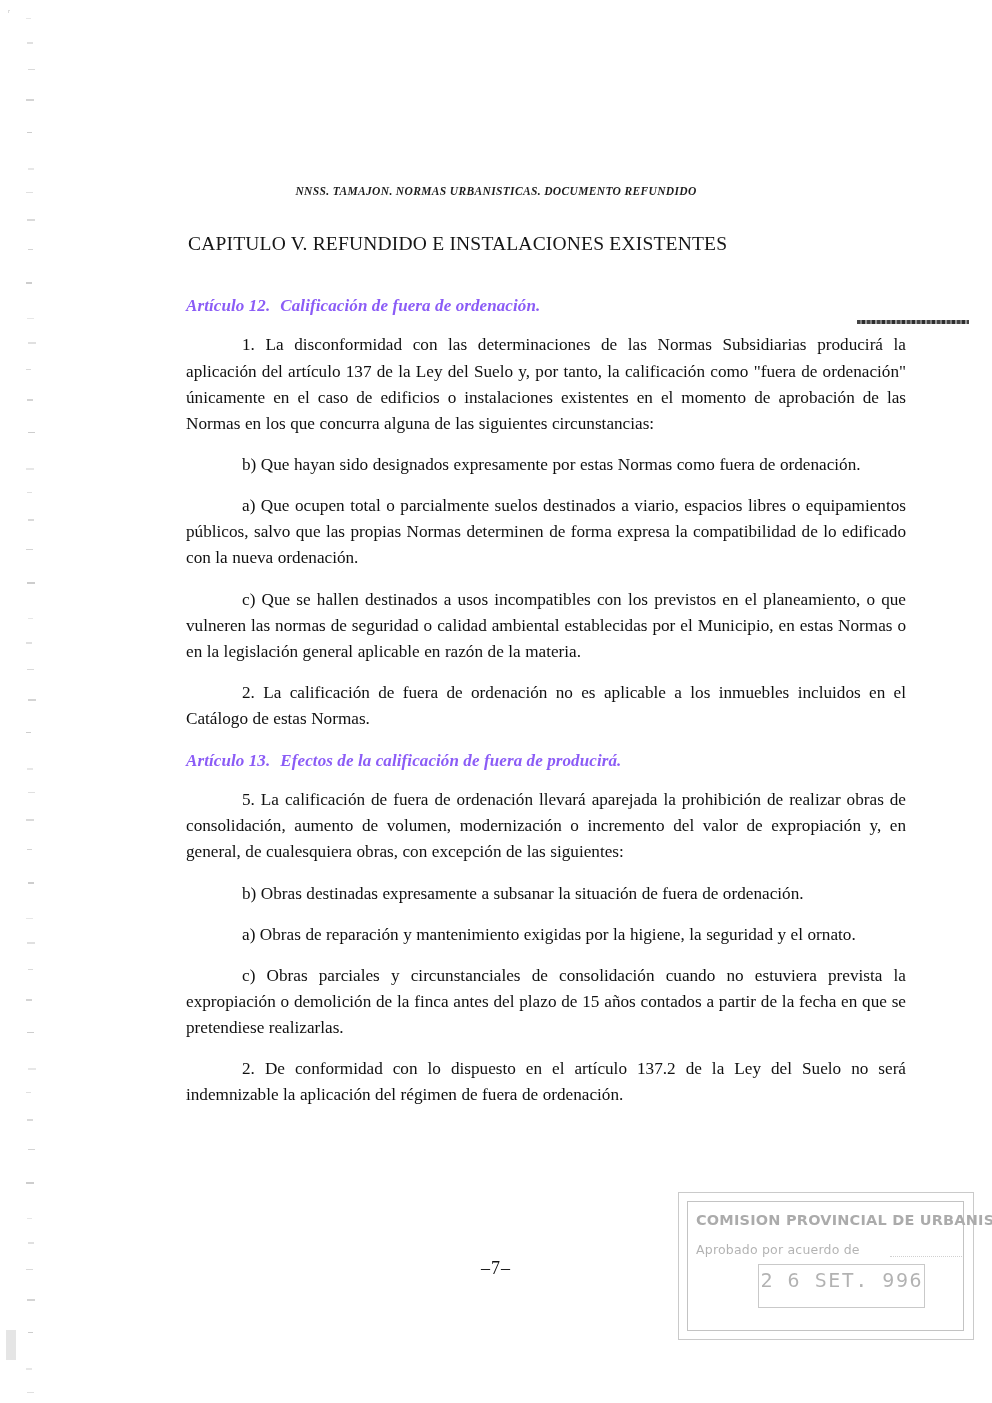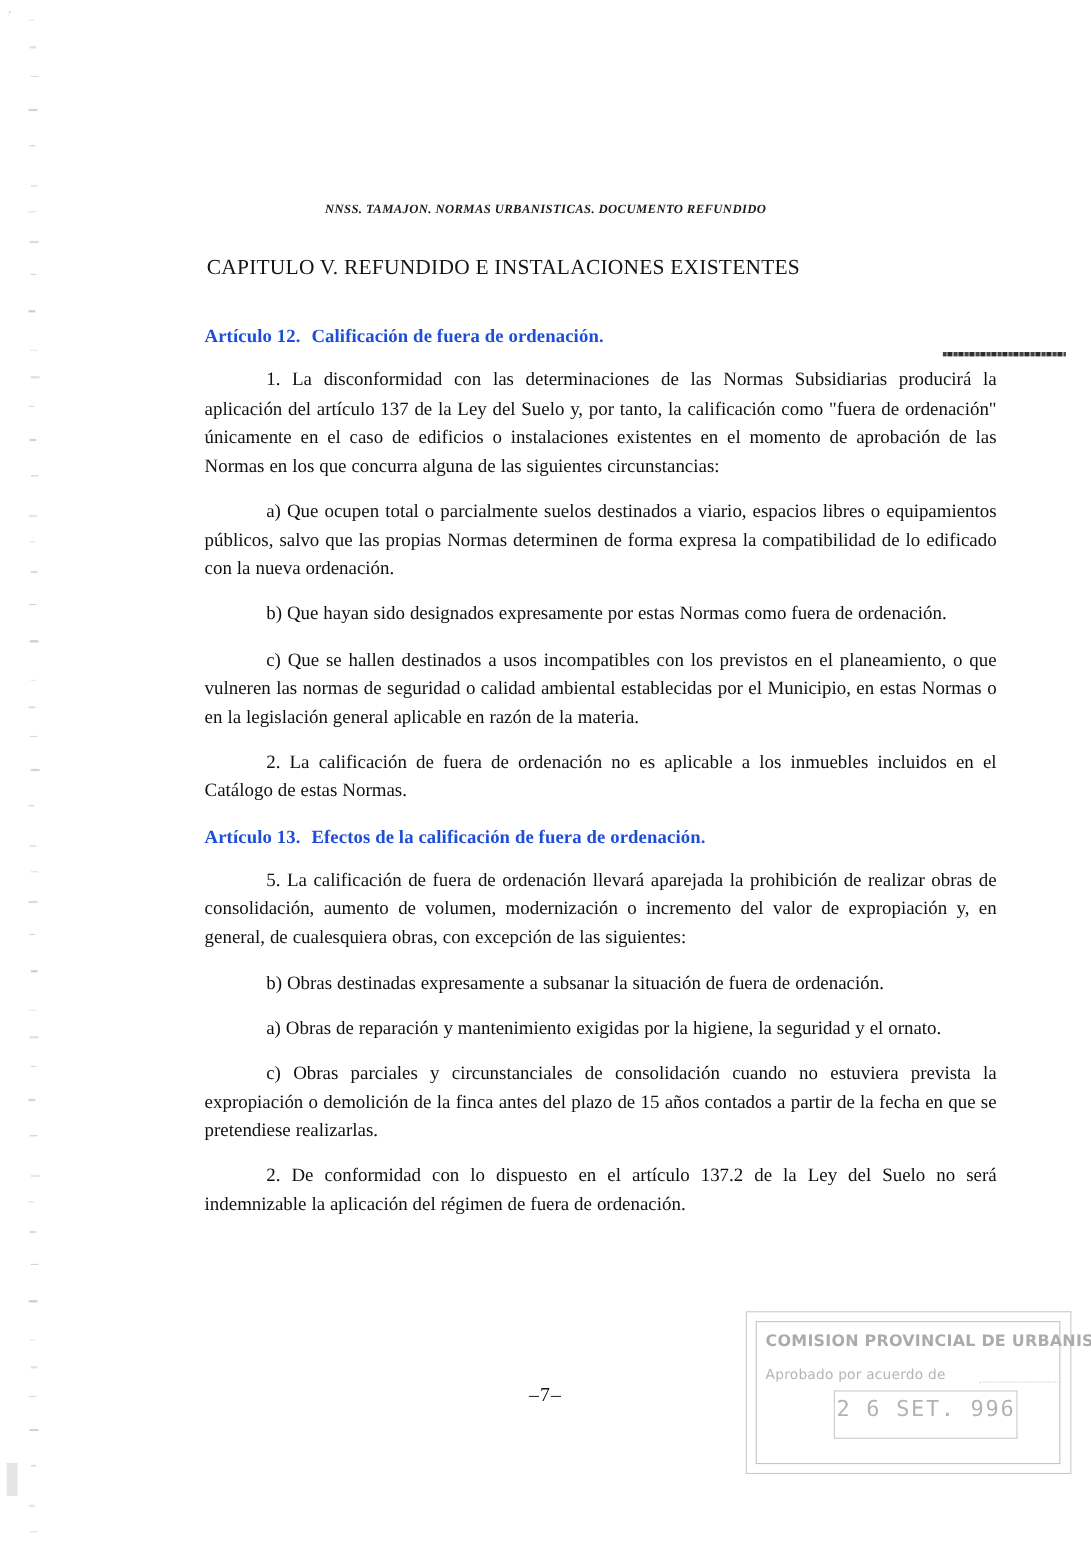--- a/index.html
+++ b/index.html
@@ -85,22 +85,23 @@
     margin: 0 0 40px 2px;
     font-weight: 400;
     color: #151515;
   }
 
   .article-heading {
     font-size: 17px;
     font-weight: bold;
     margin: 0 0 16px 0;
     letter-spacing: 0.1px;
-    color: #1d4ed8;
+    color: #8b5cf6;
     position: relative;
+    font-style: italic;
   }
   .article-heading .gap {
     display: inline-block;
     width: 10px;
   }
 
   p.para {
     font-size: 17.2px;
     line-height: 1.52;
     text-align: justify;
@@ -280,27 +281,27 @@
 
   <div class="content">
 
     <h1 class="chapter-title">CAPITULO V. REFUNDIDO E INSTALACIONES EXISTENTES</h1>
 
     <div class="article-heading">
       <span>Artículo 12.</span><span class="gap"></span><span>Calificación de fuera de ordenación.</span>
     </div>
 
     <p class="para">1. La disconformidad con las determinaciones de las Normas Subsidiarias producirá la aplicación del artículo 137 de la Ley del Suelo y, por tanto, la calificación como "fuera de ordenación" únicamente en el caso de edificios o instalaciones existentes en el momento de aprobación de las Normas en los que concurra alguna de las siguientes circunstancias:</p>
+    <p class="para">b) Que hayan sido designados expresamente por estas Normas como fuera de ordenación.</p>
     <p class="para">a) Que ocupen total o parcialmente suelos destinados a viario, espacios libres o equipamientos públicos, salvo que las propias Normas determinen de forma expresa la compatibilidad de lo edificado con la nueva ordenación.</p>
-    <p class="para">b) Que hayan sido designados expresamente por estas Normas como fuera de ordenación.</p>
     <p class="para">c) Que se hallen destinados a usos incompatibles con los previstos en el planeamiento, o que vulneren las normas de seguridad o calidad ambiental establecidas por el Municipio, en estas Normas o en la legislación general aplicable en razón de la materia.</p>
     <p class="para last-in-block">2. La calificación de fuera de ordenación no es aplicable a los inmuebles incluidos en el Catálogo de estas Normas.</p>
 
     <div class="article-heading">
-      <span>Artículo 13.</span><span class="gap"></span><span>Efectos de la calificación de fuera de ordenación.</span>
+      <span>Artículo 13.</span><span class="gap"></span><span>Efectos de la calificación de fuera de producirá.</span>
     </div>
 
     <p class="para">5. La calificación de fuera de ordenación llevará aparejada la prohibición de realizar obras de consolidación, aumento de volumen, modernización o incremento del valor de expropiación y, en general, de cualesquiera obras, con excepción de las siguientes:</p>
     <p class="para">b) Obras destinadas expresamente a subsanar la situación de fuera de ordenación.</p>
     <p class="para">a) Obras de reparación y mantenimiento exigidas por la higiene, la seguridad y el ornato.</p>
     <p class="para">c) Obras parciales y circunstanciales de consolidación cuando no estuviera prevista la expropiación o demolición de la finca antes del plazo de 15 años contados a partir de la fecha en que se pretendiese realizarlas.</p>
     <p class="para">2. De conformidad con lo dispuesto en el artículo 137.2 de la Ley del Suelo no será indemnizable la aplicación del régimen de fuera de ordenación.</p>
 
   </div>
 

